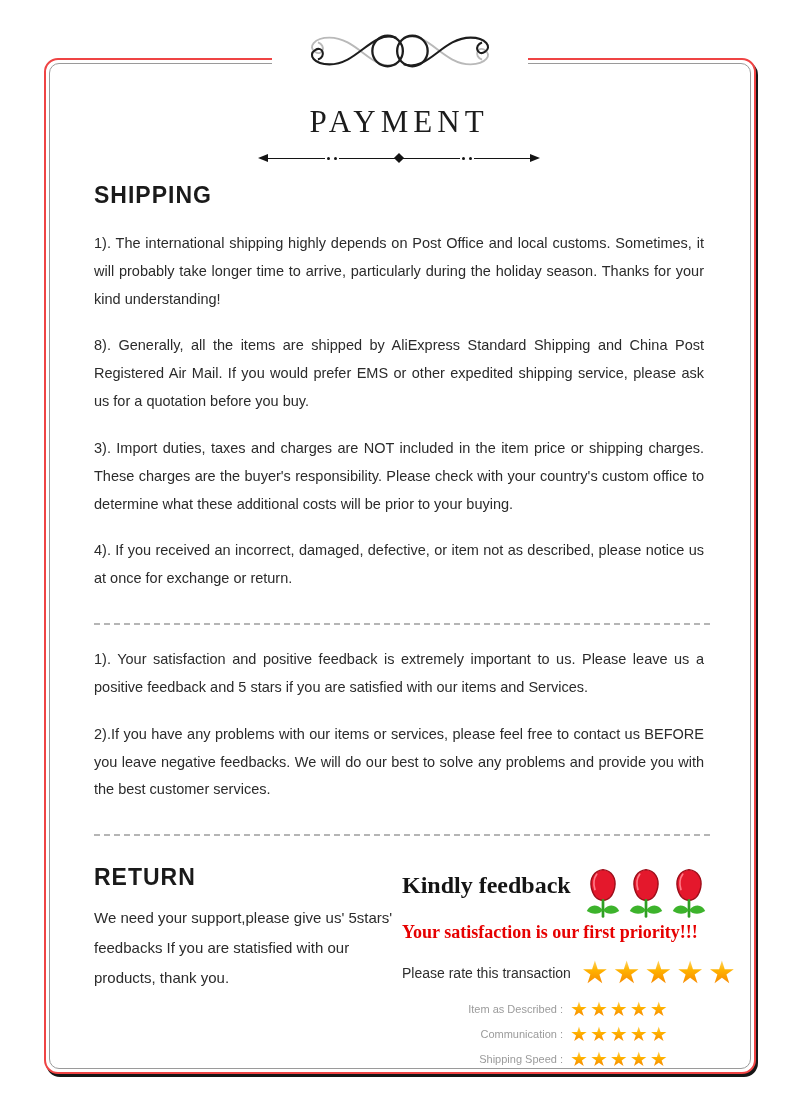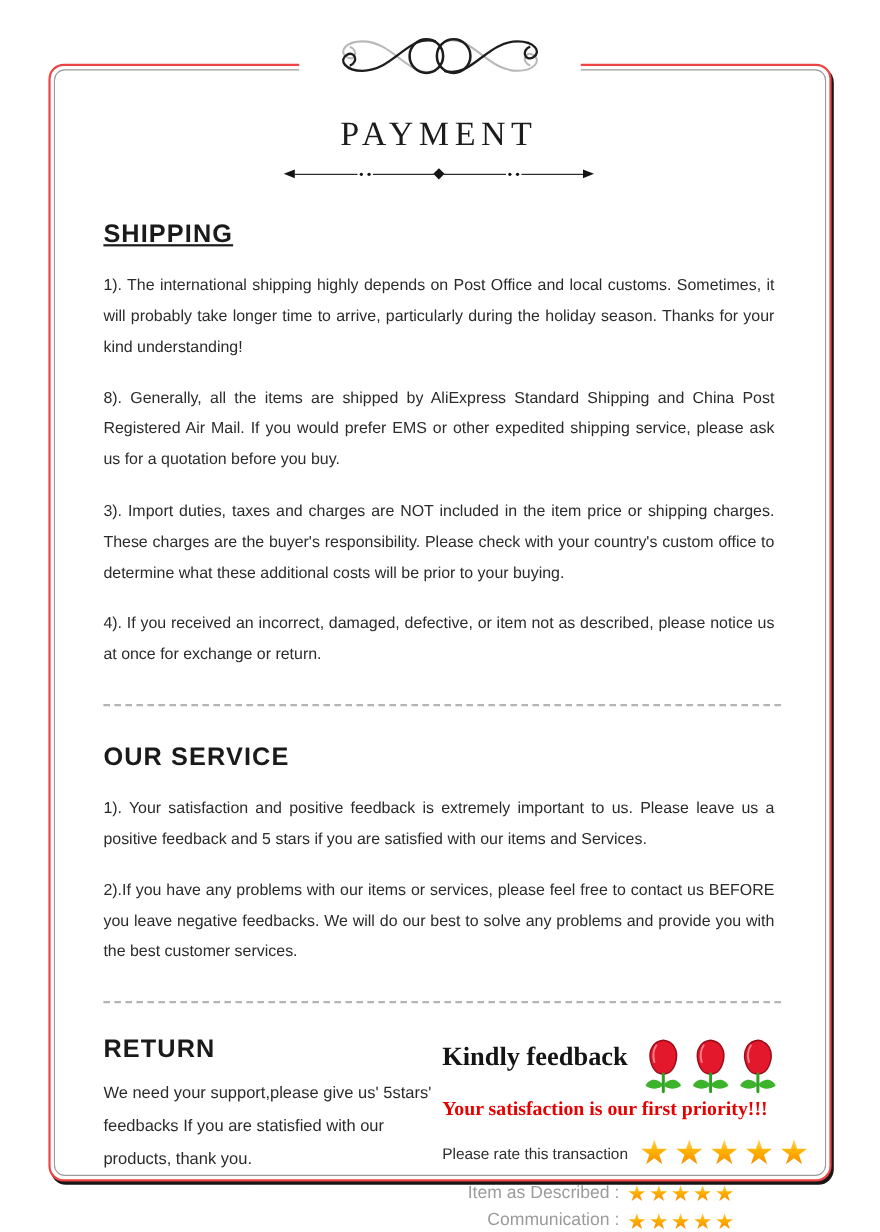--- a/index.html
+++ b/index.html
@@ -29,21 +29,21 @@
   .pay-rule .line { flex:1; height:1px; background:#141414; }
   .pay-rule .dot { width:3px; height:3px; border-radius:50%; background:#141414; margin:0 2px; }
   .pay-rule .diamond { width:8px; height:8px; background:#141414; transform:rotate(45deg) scale(0.9); }
   .pay-rule .tri-l { width:0; height:0; border-right:10px solid #141414;
                      border-top:4px solid transparent; border-bottom:4px solid transparent; }
   .pay-rule .tri-r { width:0; height:0; border-left:10px solid #141414;
                      border-top:4px solid transparent; border-bottom:4px solid transparent; }
 
   
   .sec-heading { font-size:23px; font-weight:bold; letter-spacing:1px; color:#1a1a1a; }
-  .sh-shipping { margin-top:37px;text-decoration:underline; }
+  .sh-shipping { margin-top:20px; }
   .para { font-size:14.5px; line-height:1.92; text-align:justify; color:#2b2b2b; margin-top:19px; }
   .para.first { margin-top:21px; }
   .dashed-divider { border:none; border-top:2px dashed #b5b5b5; margin:30px -6px 0 0; }
   .sh-service { margin-top:32px; }
   .sh-return { }
 
   
   .bottom { display:flex; margin-top:28px; }
   .left-col { width:302px; flex:0 0 302px; }
   .return-text { font-size:15px; line-height:2.0; margin-top:12px; color:#2b2b2b; }
@@ -63,21 +63,21 @@
   .stars { color:#ff9d00; font-family:"DejaVu Sans",sans-serif; line-height:1; }
   @supports ((-webkit-background-clip:text) or (background-clip:text)) {
     .stars { background:linear-gradient(180deg,#ffe08a 0%,#ffb300 42%,#f57c00 100%);
              -webkit-background-clip:text; background-clip:text; color:transparent; }
   }
   .stars-big { font-size:31px; letter-spacing:4px; }
   .stars-small { font-size:20px; letter-spacing:2px; }
 
   .fb-small-rows { margin-top:8px; }
   .fb-row { display:flex; align-items:center; height:25px; }
-  .fb-row-label { width:168px; text-align:right; font-size:16px; color:#9b9b9b; padding-right:7px; }
+  .fb-row-label { width:168px; text-align:right; font-size:11px; color:#9b9b9b; padding-right:7px; }
 </style>
 </head>
 <body>
 
 <div class="stage">
 
   <div class="flourish-wrap">
     <svg viewBox="0 0 260 56" fill="none">
 
       <path d="M126 42 C100 50 86 14 56 14 C40 14 33 24 41 29 C49 34 53 22 44 19" stroke="#b9b9b9" stroke-width="2"></path>
@@ -113,21 +113,20 @@
       </div>
 
       <div class="sec-heading sh-shipping">SHIPPING</div>
       <p class="para first">1). The international shipping highly depends on Post Office and local customs. Sometimes, it will probably take longer time to arrive, particularly during the holiday season. Thanks for your kind understanding!</p>
       <p class="para">8). Generally, all the items are shipped by AliExpress Standard Shipping and China Post Registered Air Mail. If you would prefer EMS or other expedited shipping service, please ask us for a quotation before you buy.</p>
       <p class="para">3). Import duties, taxes and charges are NOT included in the item price or shipping charges. These charges are the buyer's responsibility. Please check with your country's custom office to determine what these additional costs will be prior to your buying.</p>
       <p class="para">4). If you received an incorrect, damaged, defective, or item not as described, please notice us at once for exchange or return.</p>
 
       <hr class="dashed-divider">
 
-      <div class="sec-heading sh-service">OUR SERVICE</div>
       <p class="para first">1). Your satisfaction and positive feedback is extremely important to us. Please leave us a positive feedback and 5 stars if you are satisfied with our items and Services.</p>
       <p class="para">2).If you have any problems with our items or services, please feel free to contact us BEFORE you leave negative feedbacks. We will do our best to solve any problems and provide you with the best customer services.</p>
 
       <hr class="dashed-divider">
 
       <div class="bottom">
 
         <div class="left-col">
           <div class="sec-heading sh-return">RETURN</div>
           <p class="return-text">We need your support,please give us' 5stars' feedbacks If you are statisfied with our products, thank you.</p>

